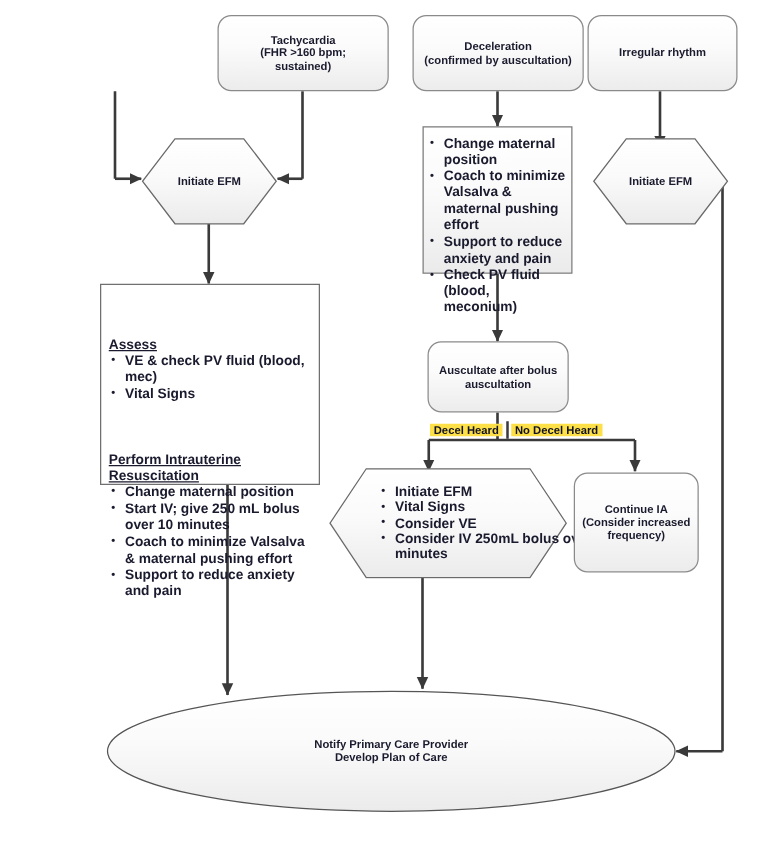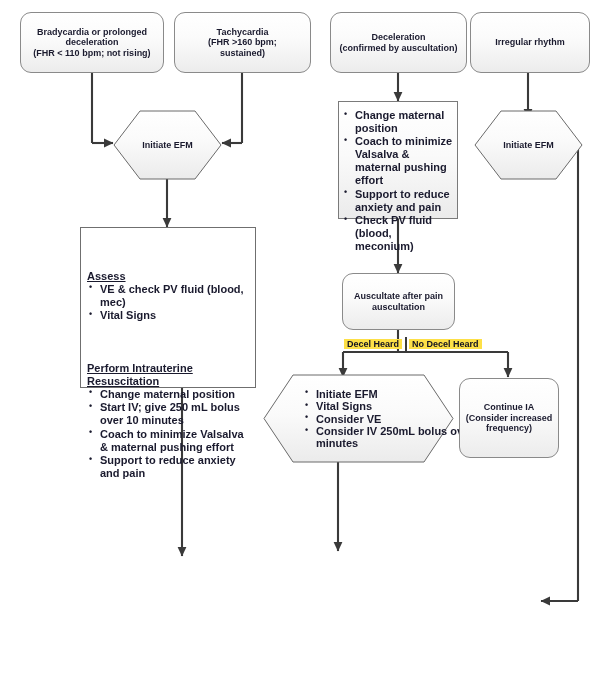--- a/index.html
+++ b/index.html
@@ -172,27 +172,20 @@
 
       <path d="M 182 388 L 182 556" marker-end="url(#arw)"></path>
 
       <path d="M 562 143 L 578 143 L 578 601"></path>
       <path d="M 578 601 L 541 601" marker-end="url(#arw)"></path>
 
       <path d="M 508 458 L 508 500 L 578 500" stroke-width="0"></path>
     </g>
   </svg>
 
-  <div class="node rrect t9" style="left:20px; top:12px; width:144px; height:61px; padding:4px 5px;">
-    <div>
-      <div>Bradycardia or prolonged</div>
-      <div>deceleration</div>
-      <div>(FHR &lt; 110 bpm; not rising)</div>
-    </div>
-  </div>
 
   <div class="node rrect t9" style="left:174px; top:12px; width:137px; height:61px; padding:4px 5px;">
     <div>
       <div>Tachycardia</div>
       <div>(FHR &gt;160 bpm;</div>
       <div>sustained)</div>
     </div>
   </div>
 
   <div class="node rrect t9" style="left:330px; top:12px; width:137px; height:61px; padding:4px 5px;">
@@ -242,21 +235,21 @@
         <li>Change maternal position</li>
         <li>Start IV; give 250 mL bolus over 10 minutes</li>
         <li>Coach to minimize Valsalva &amp; maternal pushing effort</li>
         <li>Support to reduce anxiety and pain</li>
       </ul>
     </div>
   </div>
 
   <div class="node rrect t9" style="left:342px; top:273px; width:113px; height:57px; padding:4px 5px;">
     <div>
-      <div>Auscultate after pain</div>
+      <div>Auscultate after bolus</div>
       <div>auscultation</div>
     </div>
   </div>
 
   <div class="edgelabel t9" style="left:344px; top:339px; padding:0 3px;">Decel Heard</div>
   <div class="edgelabel t9" style="left:409px; top:339px; padding:0 3px;">No Decel Heard</div>
   <div style="position:absolute; left:405px; top:337px; width:2px; height:14px; background:#3a3a3a;"></div>
 
   <div class="hexwrap" style="left:263px; top:374px; width:191px; height:89px;">
     <svg width="191" height="89" viewBox="0 0 191 89">
@@ -273,14 +266,23 @@
   </div>
 
   <div class="node rrect t9" style="left:459px; top:378px; width:100px; height:80px; padding:4px 4px;">
     <div>
       <div>Continue IA</div>
       <div>(Consider increased</div>
       <div>frequency)</div>
     </div>
   </div>
 
+  <div class="ellipsewrap" style="left:85px; top:552px; width:456px; height:98px;">
+    <svg width="456" height="98" viewBox="0 0 456 98">
+      <ellipse cx="228" cy="49" rx="227" ry="48" fill="url(#nodegrad)" stroke="#555555" stroke-width="1"></ellipse>
+    </svg>
+    <div class="ellipselabel t9">
+      <div>Notify Primary Care Provider</div>
+      <div>Develop Plan of Care</div>
+    </div>
+  </div>
 
 </div>
 
 </body></html>

